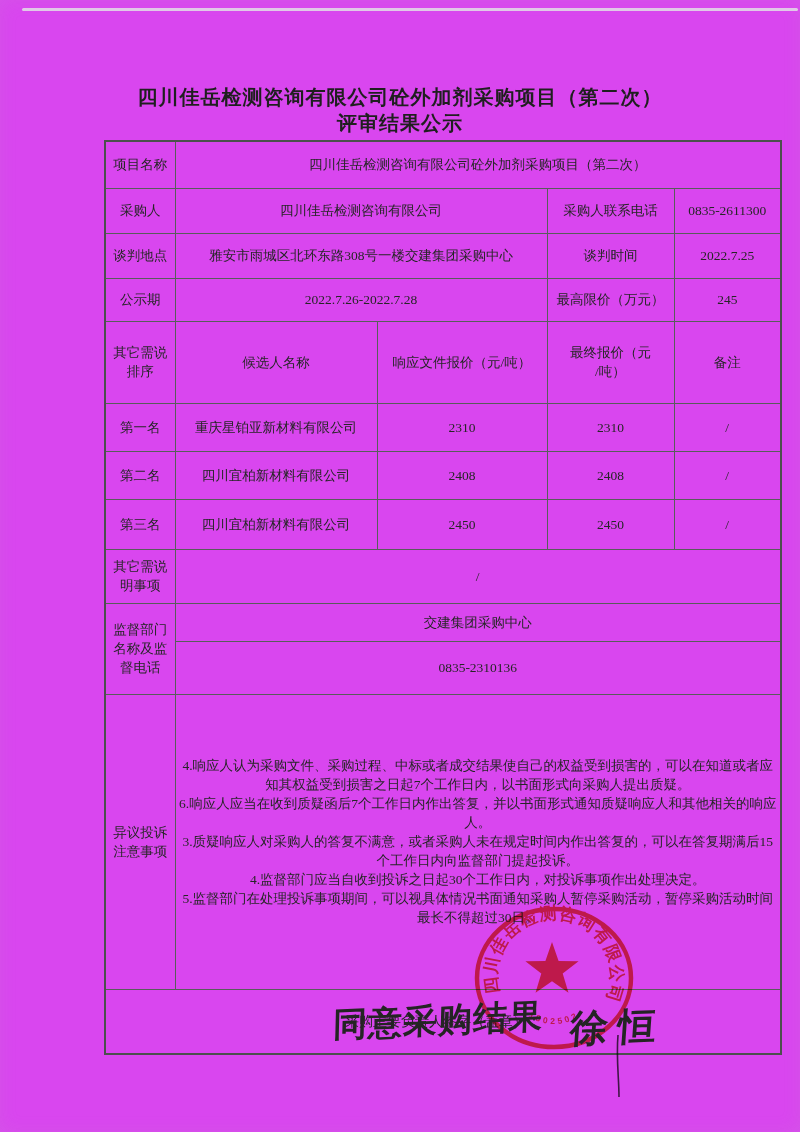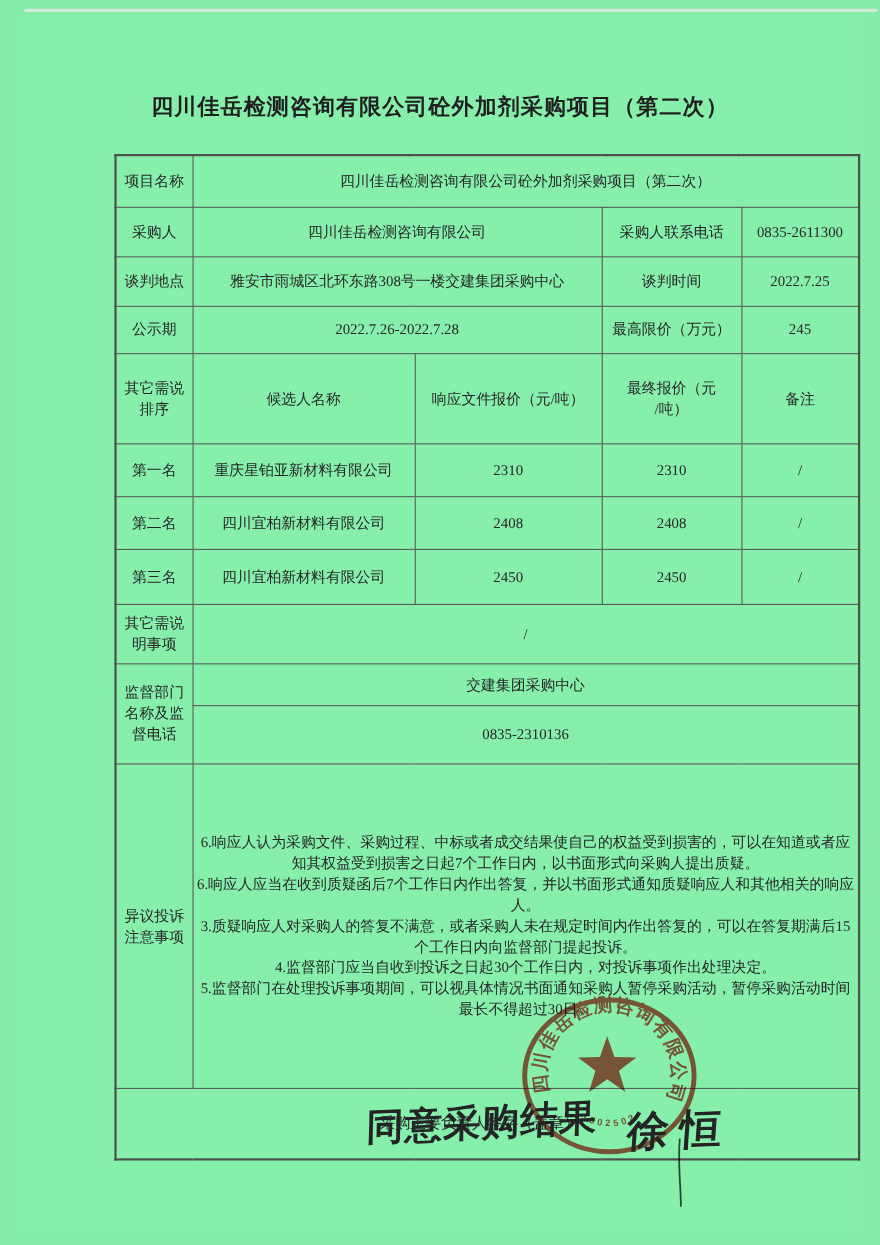--- a/index.html
+++ b/index.html
@@ -1,21 +1,21 @@
 <!DOCTYPE html>
 <html><head>
 <meta charset="utf-8">
 <style>
   html,body{margin:0;padding:0;}
   body{
     width:800px;height:1132px;overflow:hidden;background:#ffffff;
     font-family:"Liberation Serif","DejaVu Serif",serif;
   }
   .page{
-    position:relative;width:800px;height:1132px;background:#86efac;
+    position:relative;width:800px;height:1132px;background:#d946ef;
     box-shadow:inset 0 0 18px rgba(180,185,180,.12);
   }
   .scan-line{
     position:absolute;top:8px;left:22px;right:2px;height:3px;
     background:#e4e8e5;opacity:.8;border-radius:2px;
   }
   .title-line{
     position:absolute;left:0;width:800px;text-align:center;
     font-family:"Liberation Sans","DejaVu Sans",sans-serif;
     font-weight:bold;font-size:20px;color:#1f1f1f;letter-spacing:1px;
@@ -64,20 +64,21 @@
   }
 </style>
 </head>
 <body>
 
 <div class="page">
 
   <div class="scan-line"></div>
 
   <div class="title-line title-1">四川佳岳检测咨询有限公司砼外加剂采购项目（第二次）</div>
+  <div class="title-line title-2">评审结果公示</div>
 
   <table class="result">
     <colgroup>
       <col style="width:70px">
         <col style="width:202px">
         <col style="width:170px">
         <col style="width:127px">
         <col style="width:107px">
     </colgroup>
     <tbody>
@@ -144,21 +145,21 @@
 督电话</td>
         <td colspan="4">交建集团采购中心</td>
       </tr>
       <tr style="height:53px">
         <td colspan="4">0835-2310136</td>
       </tr>
       <tr style="height:295px">
         <td class="lbl">异议投诉
 注意事项</td>
         <td colspan="4" class="notes">
-          <p>6.响应人认为采购文件、采购过程、中标或者成交结果使自己的权益受到损害的，可以在知道或者应知其权益受到损害之日起7个工作日内，以书面形式向采购人提出质疑。</p>
+          <p>4.响应人认为采购文件、采购过程、中标或者成交结果使自己的权益受到损害的，可以在知道或者应知其权益受到损害之日起7个工作日内，以书面形式向采购人提出质疑。</p>
           <p>6.响应人应当在收到质疑函后7个工作日内作出答复，并以书面形式通知质疑响应人和其他相关的响应人。</p>
           <p>3.质疑响应人对采购人的答复不满意，或者采购人未在规定时间内作出答复的，可以在答复期满后15个工作日内向监督部门提起投诉。</p>
           <p>4.监督部门应当自收到投诉之日起30个工作日内，对投诉事项作出处理决定。</p>
           <p>5.监督部门在处理投诉事项期间，可以视具体情况书面通知采购人暂停采购活动，暂停采购活动时间最长不得超过30日。</p>
         </td>
       </tr>
       <tr style="height:65px">
         <td colspan="5" class="sign-cell">采购主要负责人签字（盖章）：</td>
       </tr>
     </tbody>

